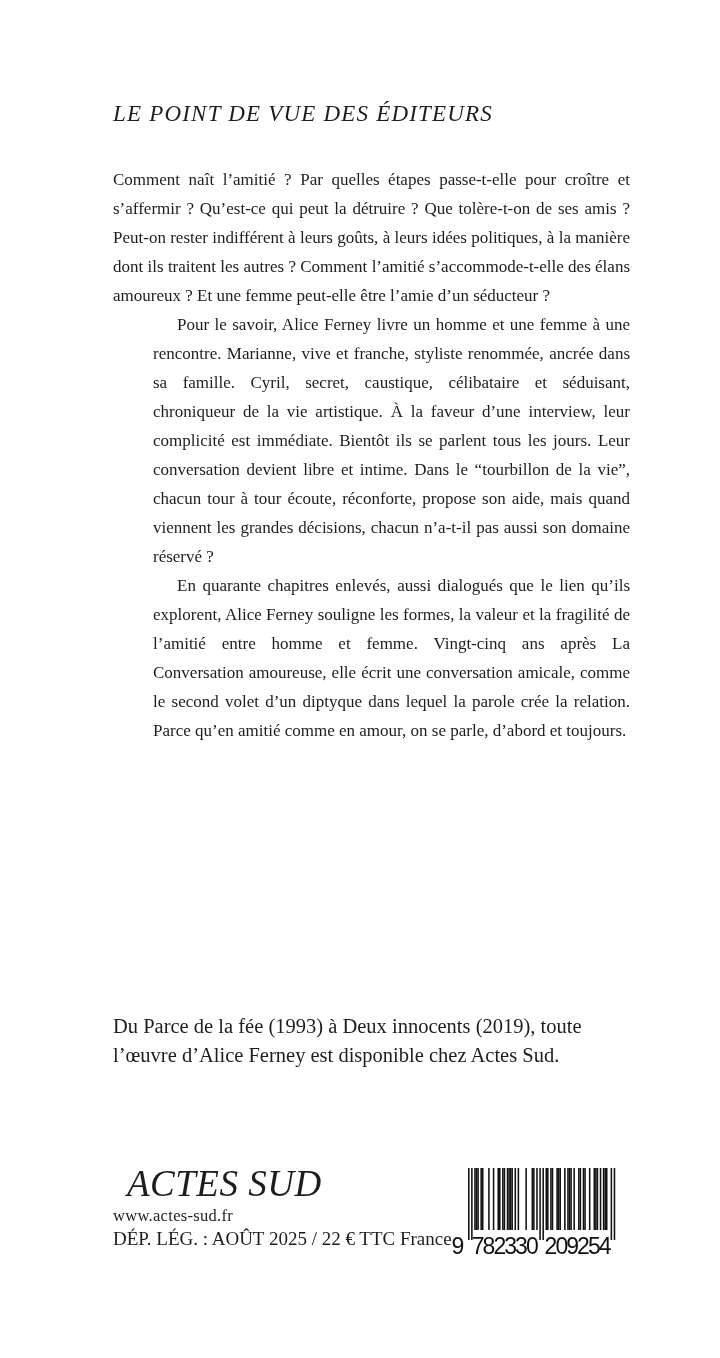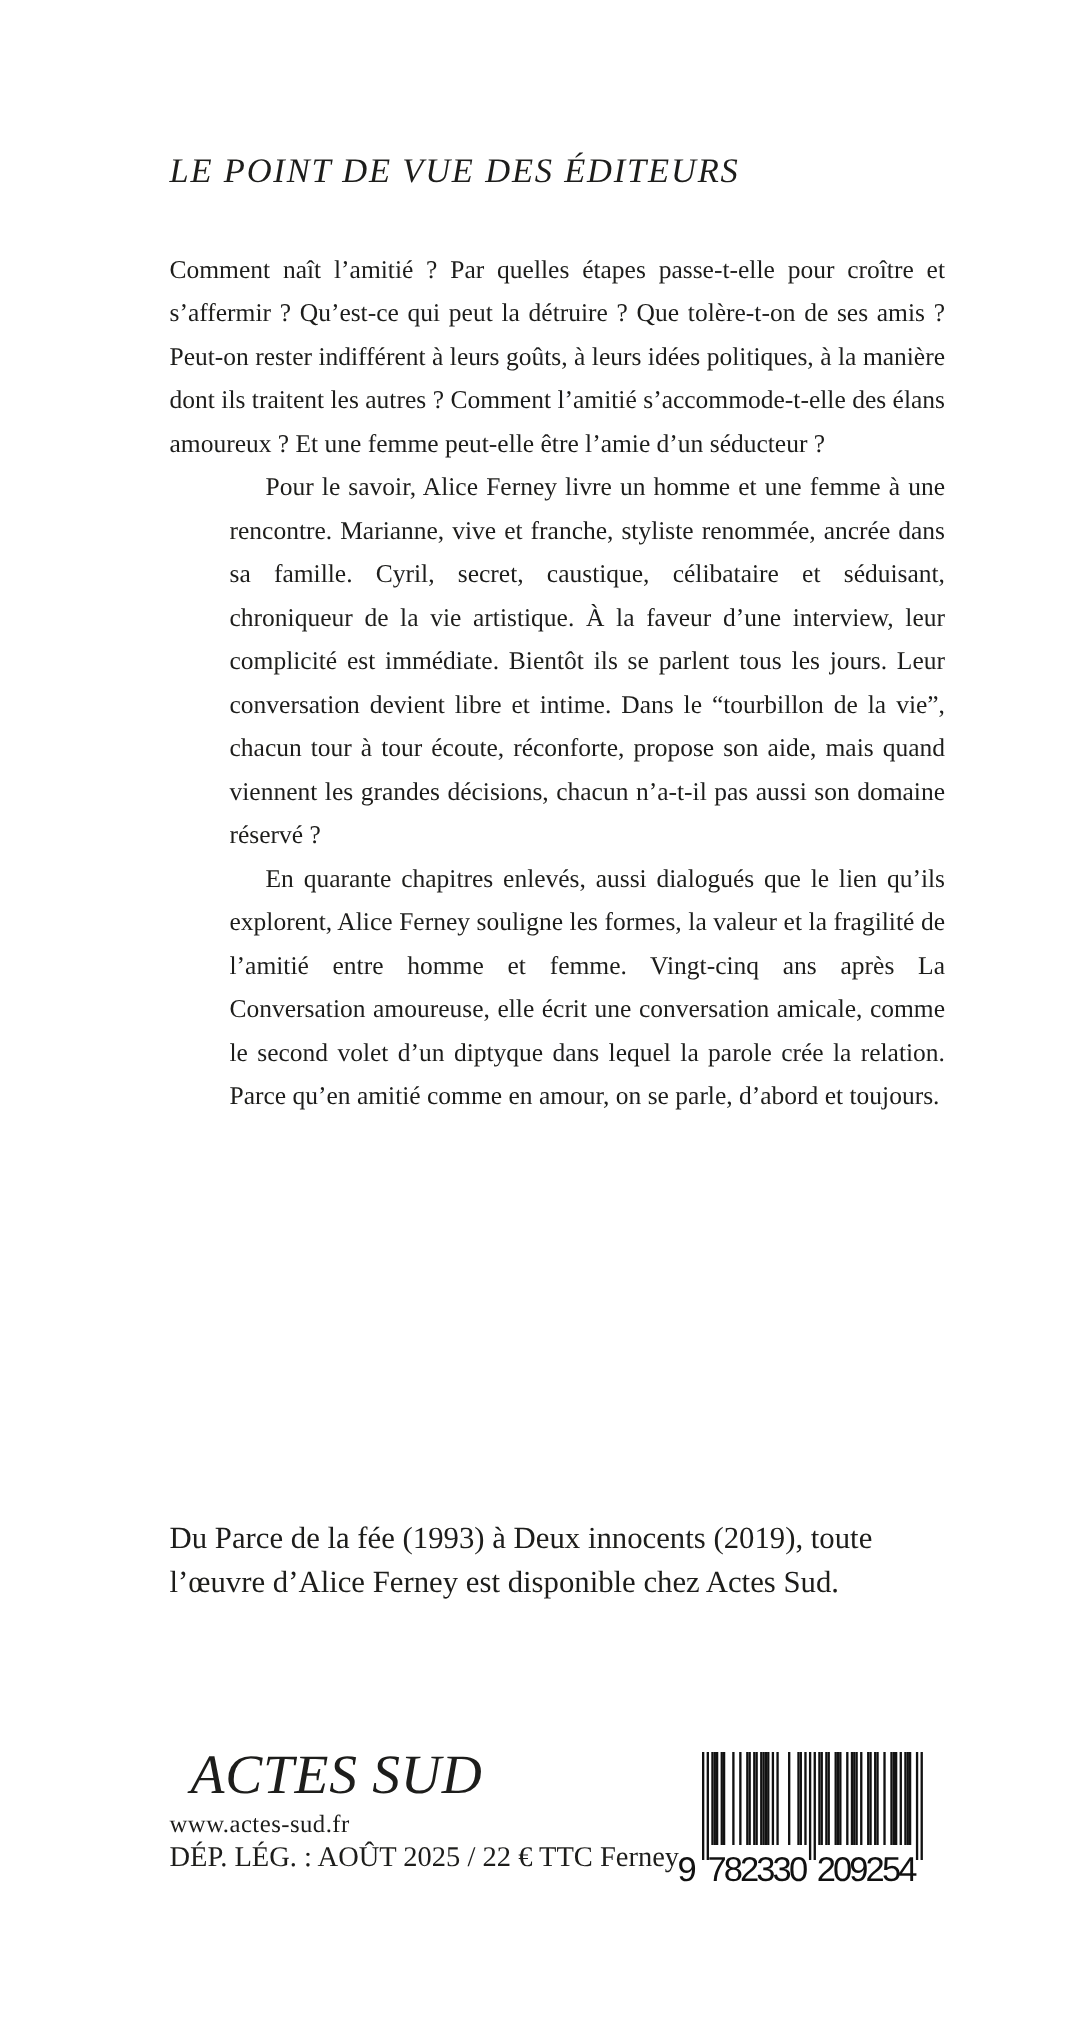--- a/index.html
+++ b/index.html
@@ -62,21 +62,21 @@
       <p class="indent"><span>En quarante chapitres enlevés, aussi dialogués que le lien qu’ils explorent, Alice Ferney souligne les formes, la valeur et la fragilité de l’amitié entre homme et femme. Vingt-cinq ans après </span><span class="it">La Conversation amoureuse</span><span>, elle écrit une conversation amicale, comme le second volet d’un diptyque dans lequel la parole crée la relation. Parce qu’en amitié </span><span class="it">comme en amour</span><span>, on se parle, d’abord et toujours.</span></p>
     </div>
 
   <div class="backnote"><span class="it">Du </span><span>Parce de la fée </span><span class="it">(1993) à </span><span>Deux innocents </span><span class="it">(2019), toute l’œuvre d’Alice Ferney est disponible chez Actes Sud.</span></div>
 
 
   <div class="logo">ACTES SUD</div>
 
   <div class="website">www.actes-sud.fr</div>
 
-  <div class="legal"><span>DÉP. LÉG. : AOÛT 2025 / </span><span class="bd">22 € TTC</span><span> Ferney</span></div>
+  <div class="legal"><span>DÉP. LÉG. : AOÛT 2025 / </span><span class="bd">22 € TTC</span><span> France</span></div>
 
   <div class="barcode">
       <svg width="178" height="92" viewBox="0 0 178 92">
         <rect x="17.00" y="0" width="1.55" height="72" fill="#111"></rect>
         <rect x="20.10" y="0" width="1.55" height="72" fill="#111"></rect>
         <rect x="23.20" y="0" width="1.55" height="62" fill="#111"></rect>
         <rect x="24.75" y="0" width="1.55" height="62" fill="#111"></rect>
         <rect x="26.30" y="0" width="1.55" height="62" fill="#111"></rect>
         <rect x="29.40" y="0" width="1.55" height="62" fill="#111"></rect>
         <rect x="30.95" y="0" width="1.55" height="62" fill="#111"></rect>

